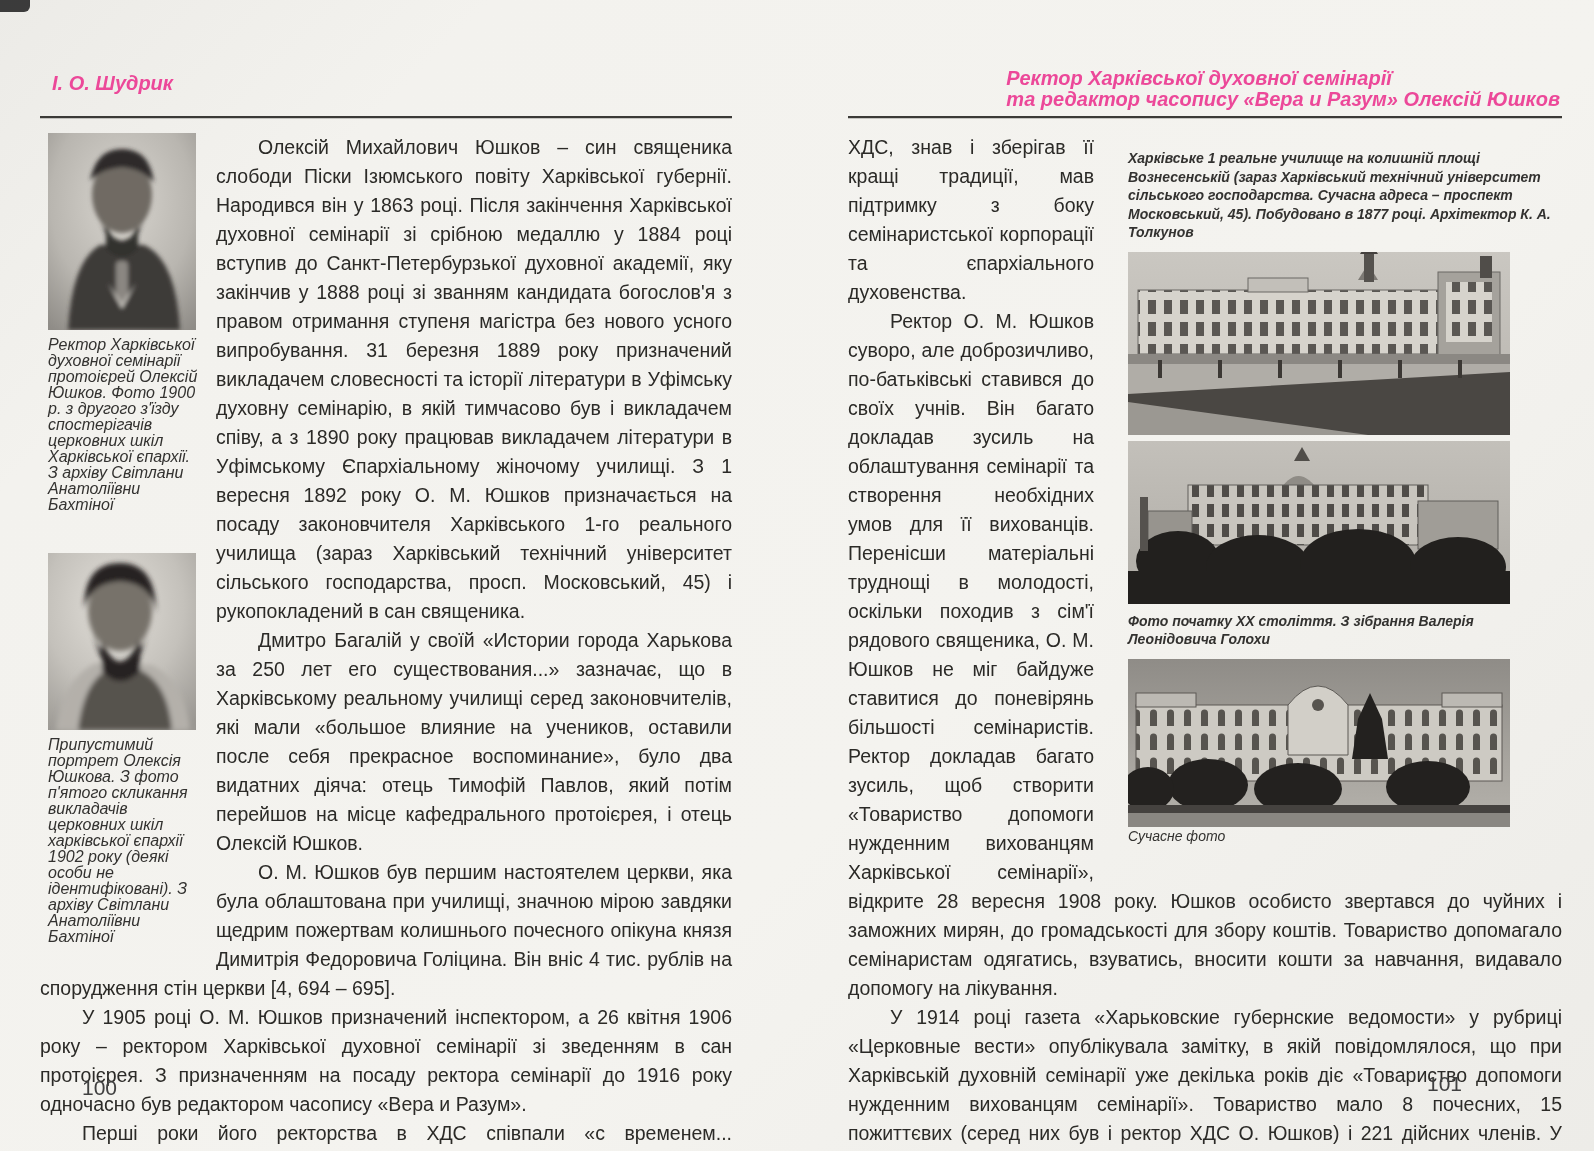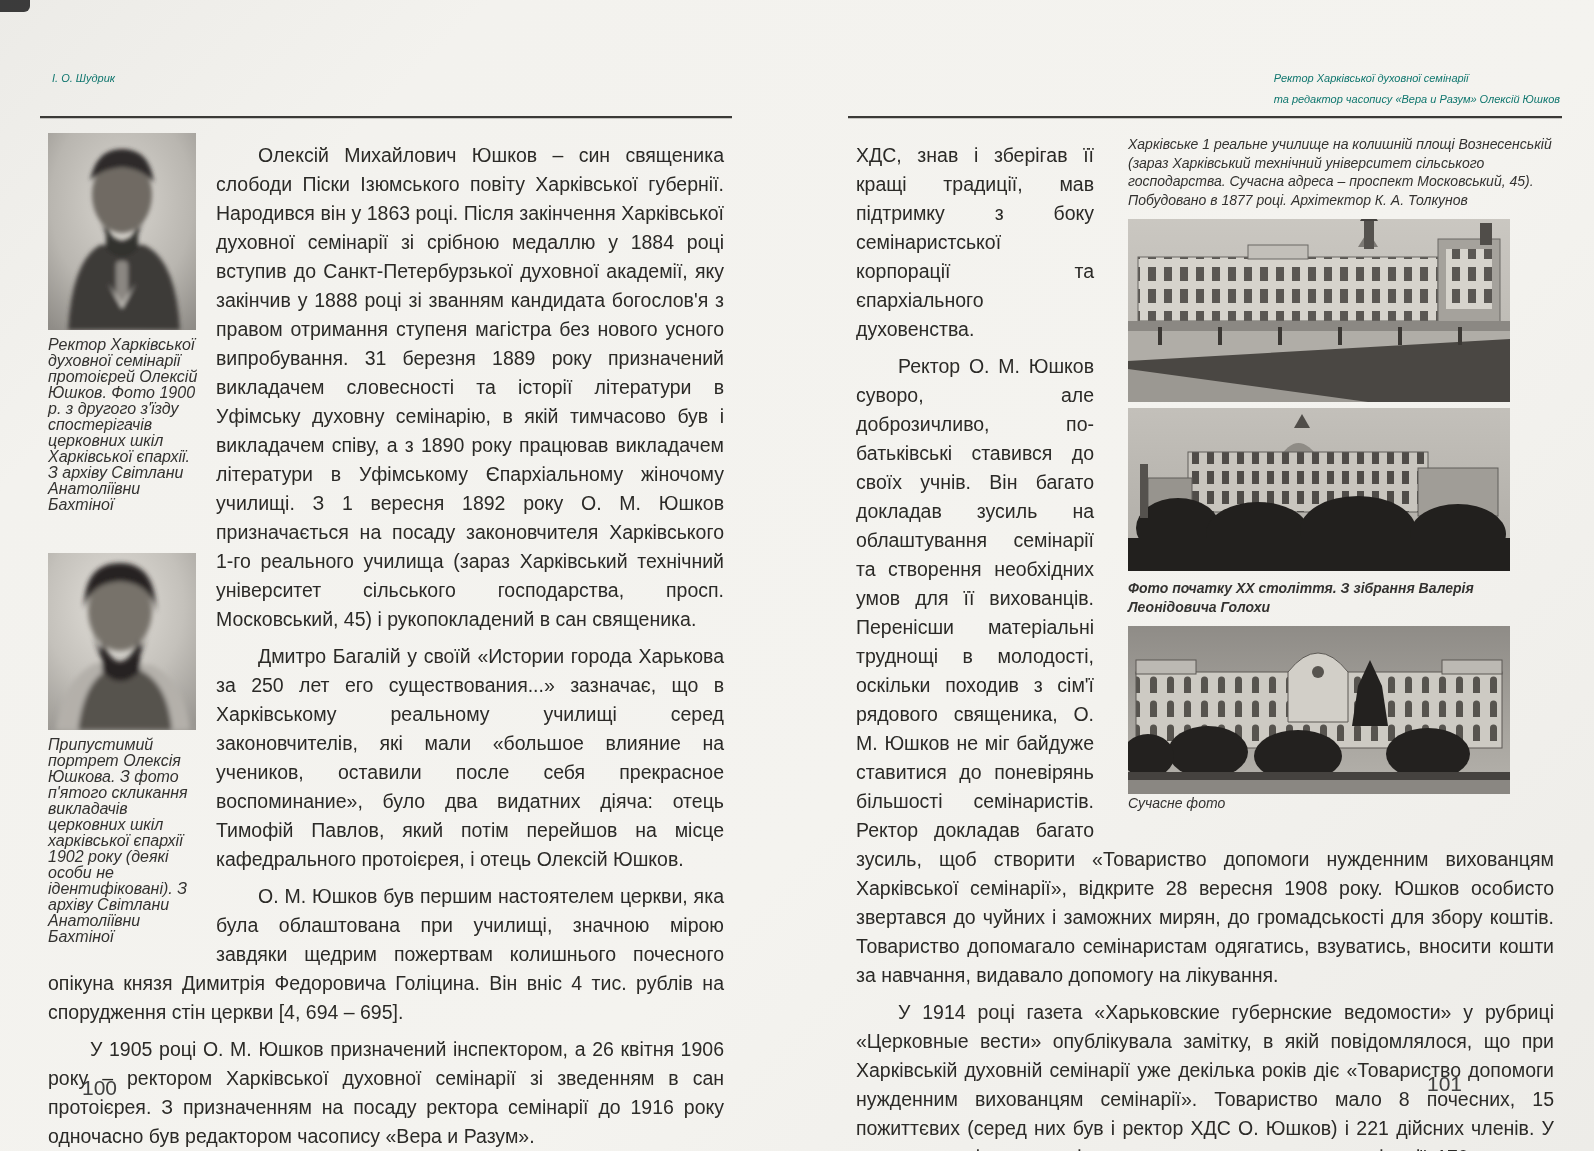--- a/index.html
+++ b/index.html
@@ -7,27 +7,27 @@
     width:1594px;height:1151px;overflow:hidden;position:relative;
     background:linear-gradient(135deg,#ecebe7 0%,#f3f2ee 18%,#f4f3ef 60%,#edecE8 100%);
     font-family:"Liberation Sans",sans-serif;
     color:#262522;
   }
   .corner-mark{position:absolute;left:0;top:0;width:30px;height:12px;background:#1c1c1c;border-radius:0 0 6px 0;opacity:.85;}
   .page{position:absolute;top:0;height:1151px;}
   #left-page{left:40px;width:692px;}
   #right-page{left:848px;width:714px;}
 
-  .running-head{font-style:italic;font-size:11px;color:#0f766e;}
+  .running-head{font-style:italic;font-size:20px;color:#ec4899;font-weight:bold;}
   #left-page .running-head{position:absolute;left:12px;top:72px;}
   #right-page .running-head{position:absolute;right:2px;top:68px;text-align:left;line-height:21px;}
   .head-rule{position:absolute;left:0;right:0;top:116px;height:2px;background:#3b3a37;box-shadow:0 1px 0 rgba(60,58,55,.25);}
 
   .body-block{position:absolute;left:0;right:0;top:133px;font-size:19.5px;line-height:29px;text-align:justify;color:#2b2a27;}
-  .body-block p{margin:8px;text-indent:42px;}
+  .body-block p{margin:0;text-indent:42px;}
   .body-block p.no-indent{text-indent:0;}
 
   
   .left-col{float:left;width:152px;margin:0 16px 6px 8px;}
   .photo-frame{width:148px;background:#cfccc6;box-shadow:0 0 0 1px #b5b2ac inset;}
   .caption{font-style:italic;font-size:16px;line-height:16px;color:#333230;margin:7px 0 0 0;text-align:left;}
   .gap1{height:40px;}
 
   
   .right-col{float:right;width:452px;margin:0 0 4px 16px;}
@@ -113,21 +113,21 @@
 
 <div class="page" id="right-page">
   <div class="running-head">
     <div>Ректор Харківської духовної семінарії</div>
     <div>та редактор часопису «Вера и Разум» Олексій Юшков</div>
   </div>
   <div class="head-rule"></div>
 
   <div class="body-block">
     <div class="right-col">
-      <div class="caption" style="margin-top:2px;">Харківське 1 реальне училище на колишній площі Вознесенській (зараз Харківський технічний університет сільського господарства. Сучасна адреса – проспект Московський, 45). Побудовано в 1877 році. Архітектор К. А. Толкунов</div>
+      <div class="caption" style="margin-top:16px;font-weight:bold;">Харківське 1 реальне училище на колишній площі Вознесенській (зараз Харківський технічний університет сільського господарства. Сучасна адреса – проспект Московський, 45). Побудовано в 1877 році. Архітектор К. А. Толкунов</div>
 
       <div class="building-frame">
         <svg width="382" height="183" viewBox="0 0 382 183">
           <defs>
             <linearGradient id="sky1" x1="0" y1="0" x2="0" y2="1">
               <stop offset="0%" stop-color="#cac7c1"></stop>
                 <stop offset="100%" stop-color="#b7b4ae"></stop>
             </linearGradient>
             <pattern id="win1" width="16" height="22" patternUnits="userSpaceOnUse">
               <rect width="16" height="22" fill="#d6d3cc"></rect>

